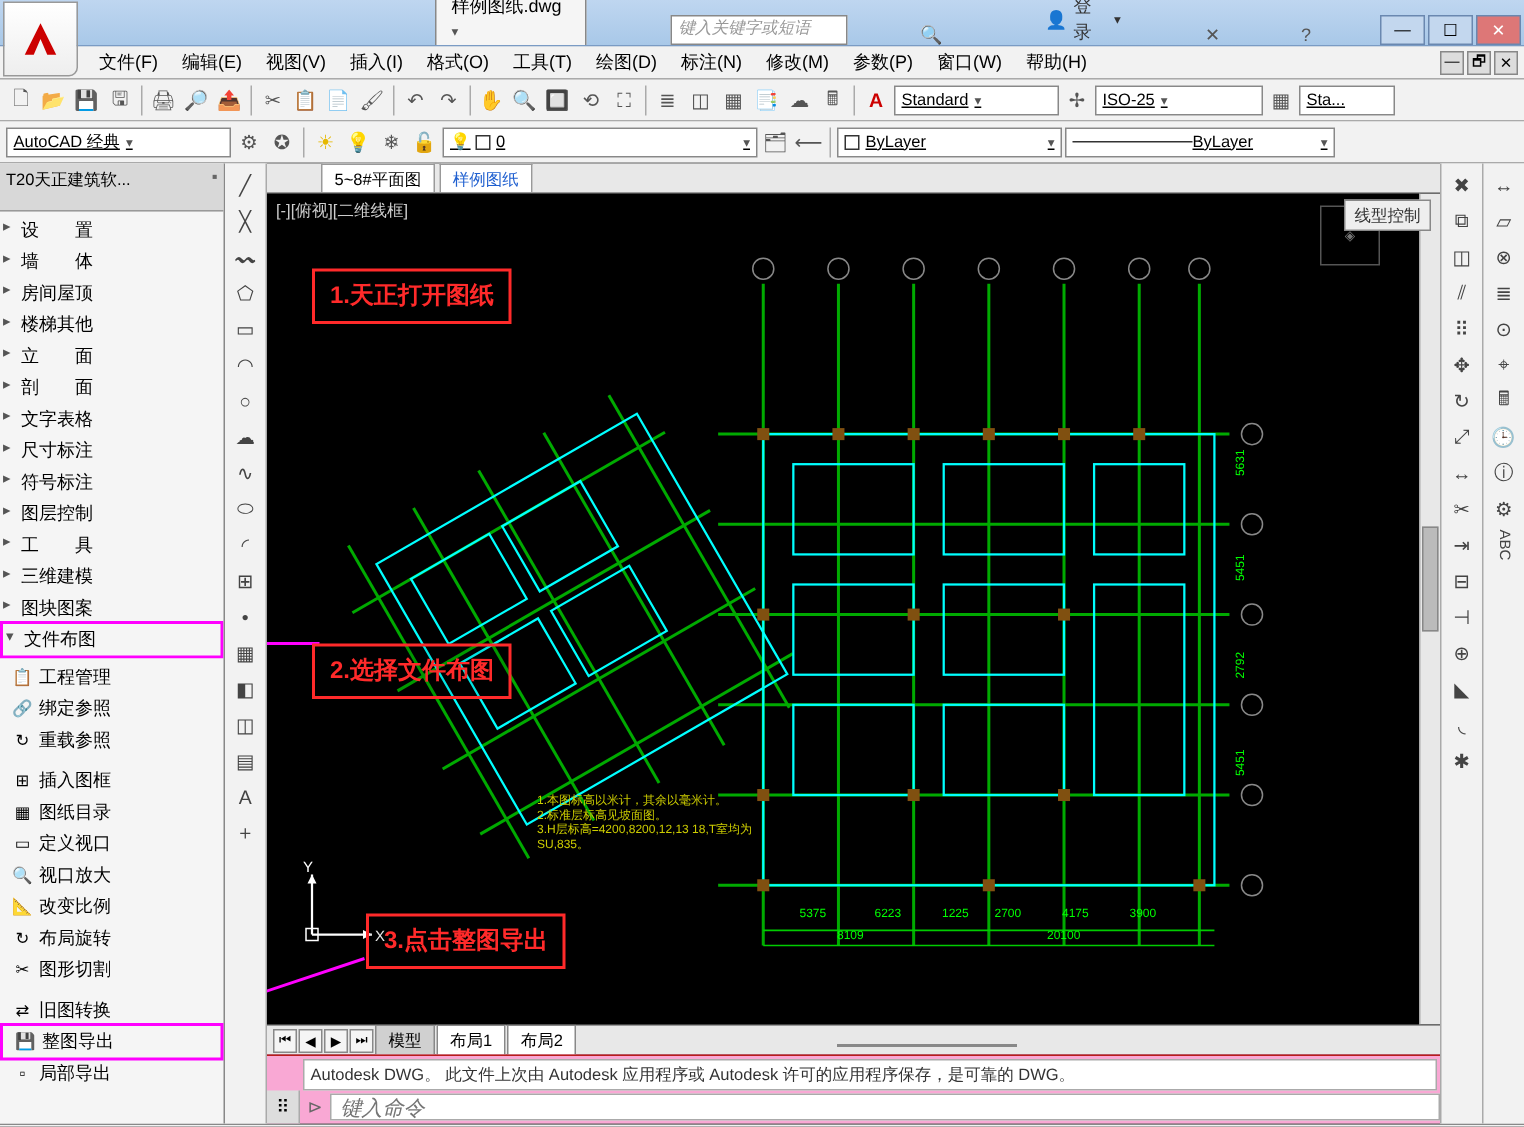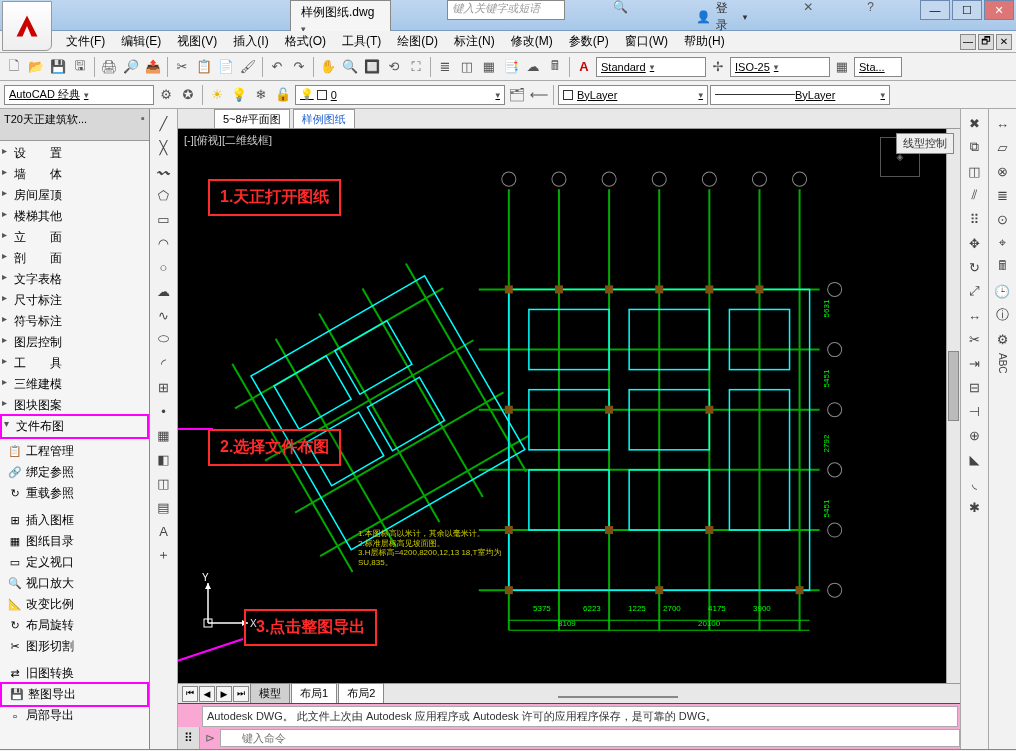--- a/index.html
+++ b/index.html
@@ -1,19 +1,19 @@
 <!DOCTYPE html>
 <html><head>
 <meta charset="utf-8">
 <style>
 * { margin:0; padding:0; box-sizing:border-box; font-family:"Microsoft YaHei","SimSun",sans-serif; }
 body { width:1016px; height:751px; overflow:hidden; background:#e0e0e0; font-size:12px; }
 
 
-.titlebar { height:31px; background:linear-gradient(#bfd6f0,#a8c8e8); display:flex; align-items:flex-start; border-bottom:1px solid #7a9bc4;gap:46px; }
+.titlebar { height:31px; background:linear-gradient(#bfd6f0,#a8c8e8); display:flex; align-items:flex-end; border-bottom:1px solid #7a9bc4;gap:46px; }
 .titlebar .tab-area { margin-left:290px; display:flex; gap:4px; }
 .titlebar .file-tab { background:#f5f5f5; border:1px solid #888; border-bottom:none; padding:3px 10px; font-size:12px; }
 .titlebar .search-box { margin-left:10px; width:120px; height:20px; border:1px solid #888; background:#fff; font-size:11px; padding:0 4px; color:#999; font-style:italic; }
 .titlebar .user { margin-left:20px; display:flex; align-items:center; gap:4px; color:#333; }
 .titlebar .winctrls { margin-left:auto; display:flex; }
 .titlebar .winctrls span { width:30px; height:20px; border:1px solid #6a88b0; display:flex; align-items:center; justify-content:center; margin-right:2px; font-size:11px; background:#c3d7ee; }
 .titlebar .winctrls span.close { background:#d77; color:#fff; }
 .app-logo { width:50px; height:50px; position:absolute; left:2px; top:1px; z-index:20; background:linear-gradient(#fff,#eee); border:1px solid #999; border-radius:0 0 6px 0; display:flex; align-items:center; justify-content:center; }
 .app-logo svg { width:30px; height:30px; }
 
@@ -66,21 +66,21 @@
 .layout-tabs-bot .lt.active { background:#d0d0d0; }
 
 .right-toolbars { width:28px; background:#f2f2f2; border-left:1px solid #aaa; display:flex; flex-direction:column; align-items:center; padding:4px 0; gap:4px;}
 .right-toolbars2 { width:28px; background:#f2f2f2; border-left:1px solid #aaa; display:flex; flex-direction:column; align-items:center; padding:4px 0; gap:4px;}
 
 .cmd-area { height:46px; background:#f9a8d4; border-top:1px solid #b91c1c; display:flex; flex-direction:column;}
 .cmd-hist { flex:1; background:#fff; border:1px solid #aaa; margin:2px 2px 0 24px; padding:2px 4px; font-size:11px; color:#333; overflow:hidden;}
 .cmd-input-row { display:flex; align-items:center; height:22px;}
 .cmd-input-row .handle { width:22px; height:22px; background:#ddd; border-right:1px solid #aaa; display:flex; align-items:center; justify-content:center;}
 .cmd-input-row .prompt { width:20px; text-align:center; font-size:12px; color:#666;}
-.cmd-input-row input { flex:1; border:1px solid #aaa; height:18px; font-size:11px; padding:0 21px; color:#999; background:#fff;}
+.cmd-input-row input { flex:1; border:1px solid #aaa; height:18px; font-size:14px; padding:0 6px; color:#999; font-style:italic; background:#fff;}
 
 .statusbar { height:24px; background:#f2f2f2; border-top:1px solid #888; display:flex; align-items:center; padding:0 6px; font-size:11px; gap:12px;}
 
 .arrow-line { position:absolute; z-index:25; pointer-events:none;}
 
 
 .cad-bg { position:absolute; inset:0; }
 .dim-text { position:absolute; color:#0f0; font-size:8px; white-space:nowrap;}
 .yellow-note { position:absolute; color:#cc0; font-size:8px; line-height:1.2; }
 .scrollbar-v { position:absolute; right:0; top:0; bottom:0; width:14px; background:#e8e8e8; border-left:1px solid #aaa;}
@@ -165,26 +165,26 @@
   <div class="tbtn">📑</div>
   <div class="tbtn">☁</div>
   <div class="tbtn">🖩</div>
   <div class="tsep"></div>
   <div class="tbtn" style="color:#c00;font-weight:bold">A</div>
   <div class="drop" style="width:110px">
       <span>Standard</span>
       <span class="caret">▾</span>
     </div>
   <div class="tbtn">✢</div>
-  <div class="drop" style="width:100px">
+  <div class="drop" style="width:112px">
       <span>ISO-25</span>
       <span class="caret">▾</span>
     </div>
   <div class="tbtn">▦</div>
-  <div class="drop" style="width:48px">
+  <div class="drop" style="width:64px">
       <span>Sta...</span>
     </div>
 </div>
 
 <div class="toolbar">
   <div class="drop" style="width:150px">
       <span>AutoCAD 经典</span>
       <span class="caret">▾</span>
     </div>
   <div class="tbtn">⚙</div>

